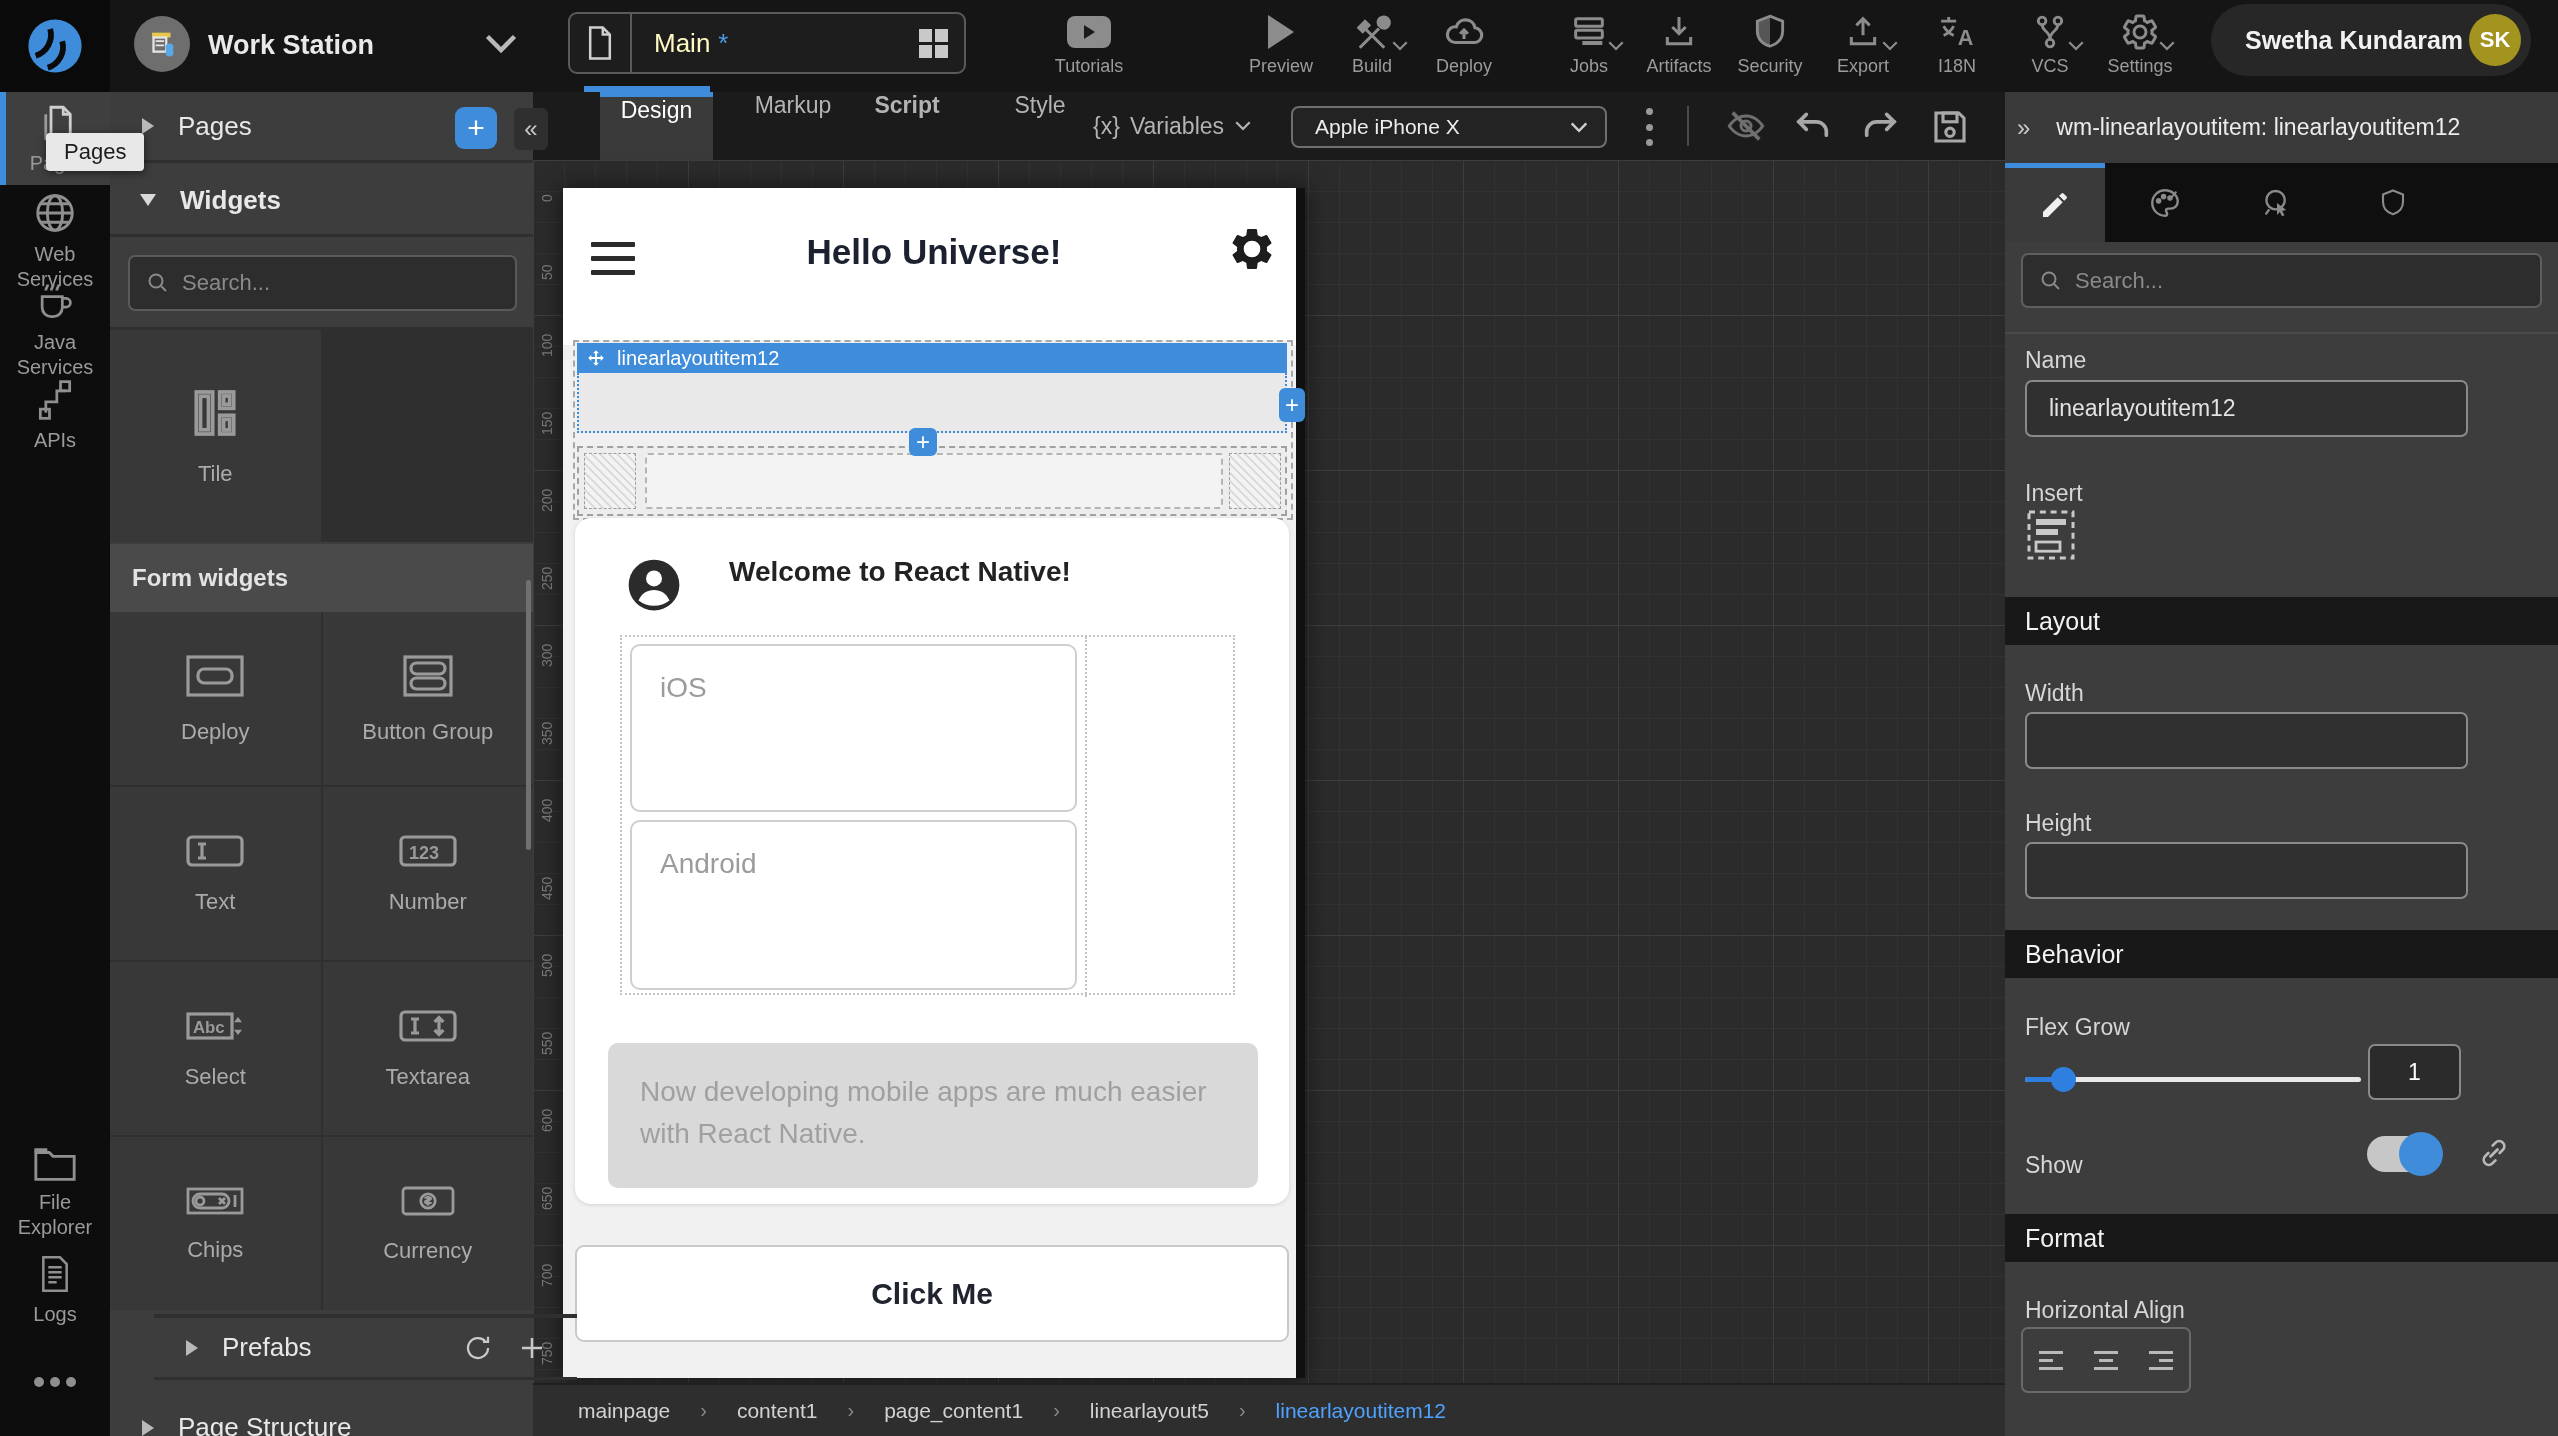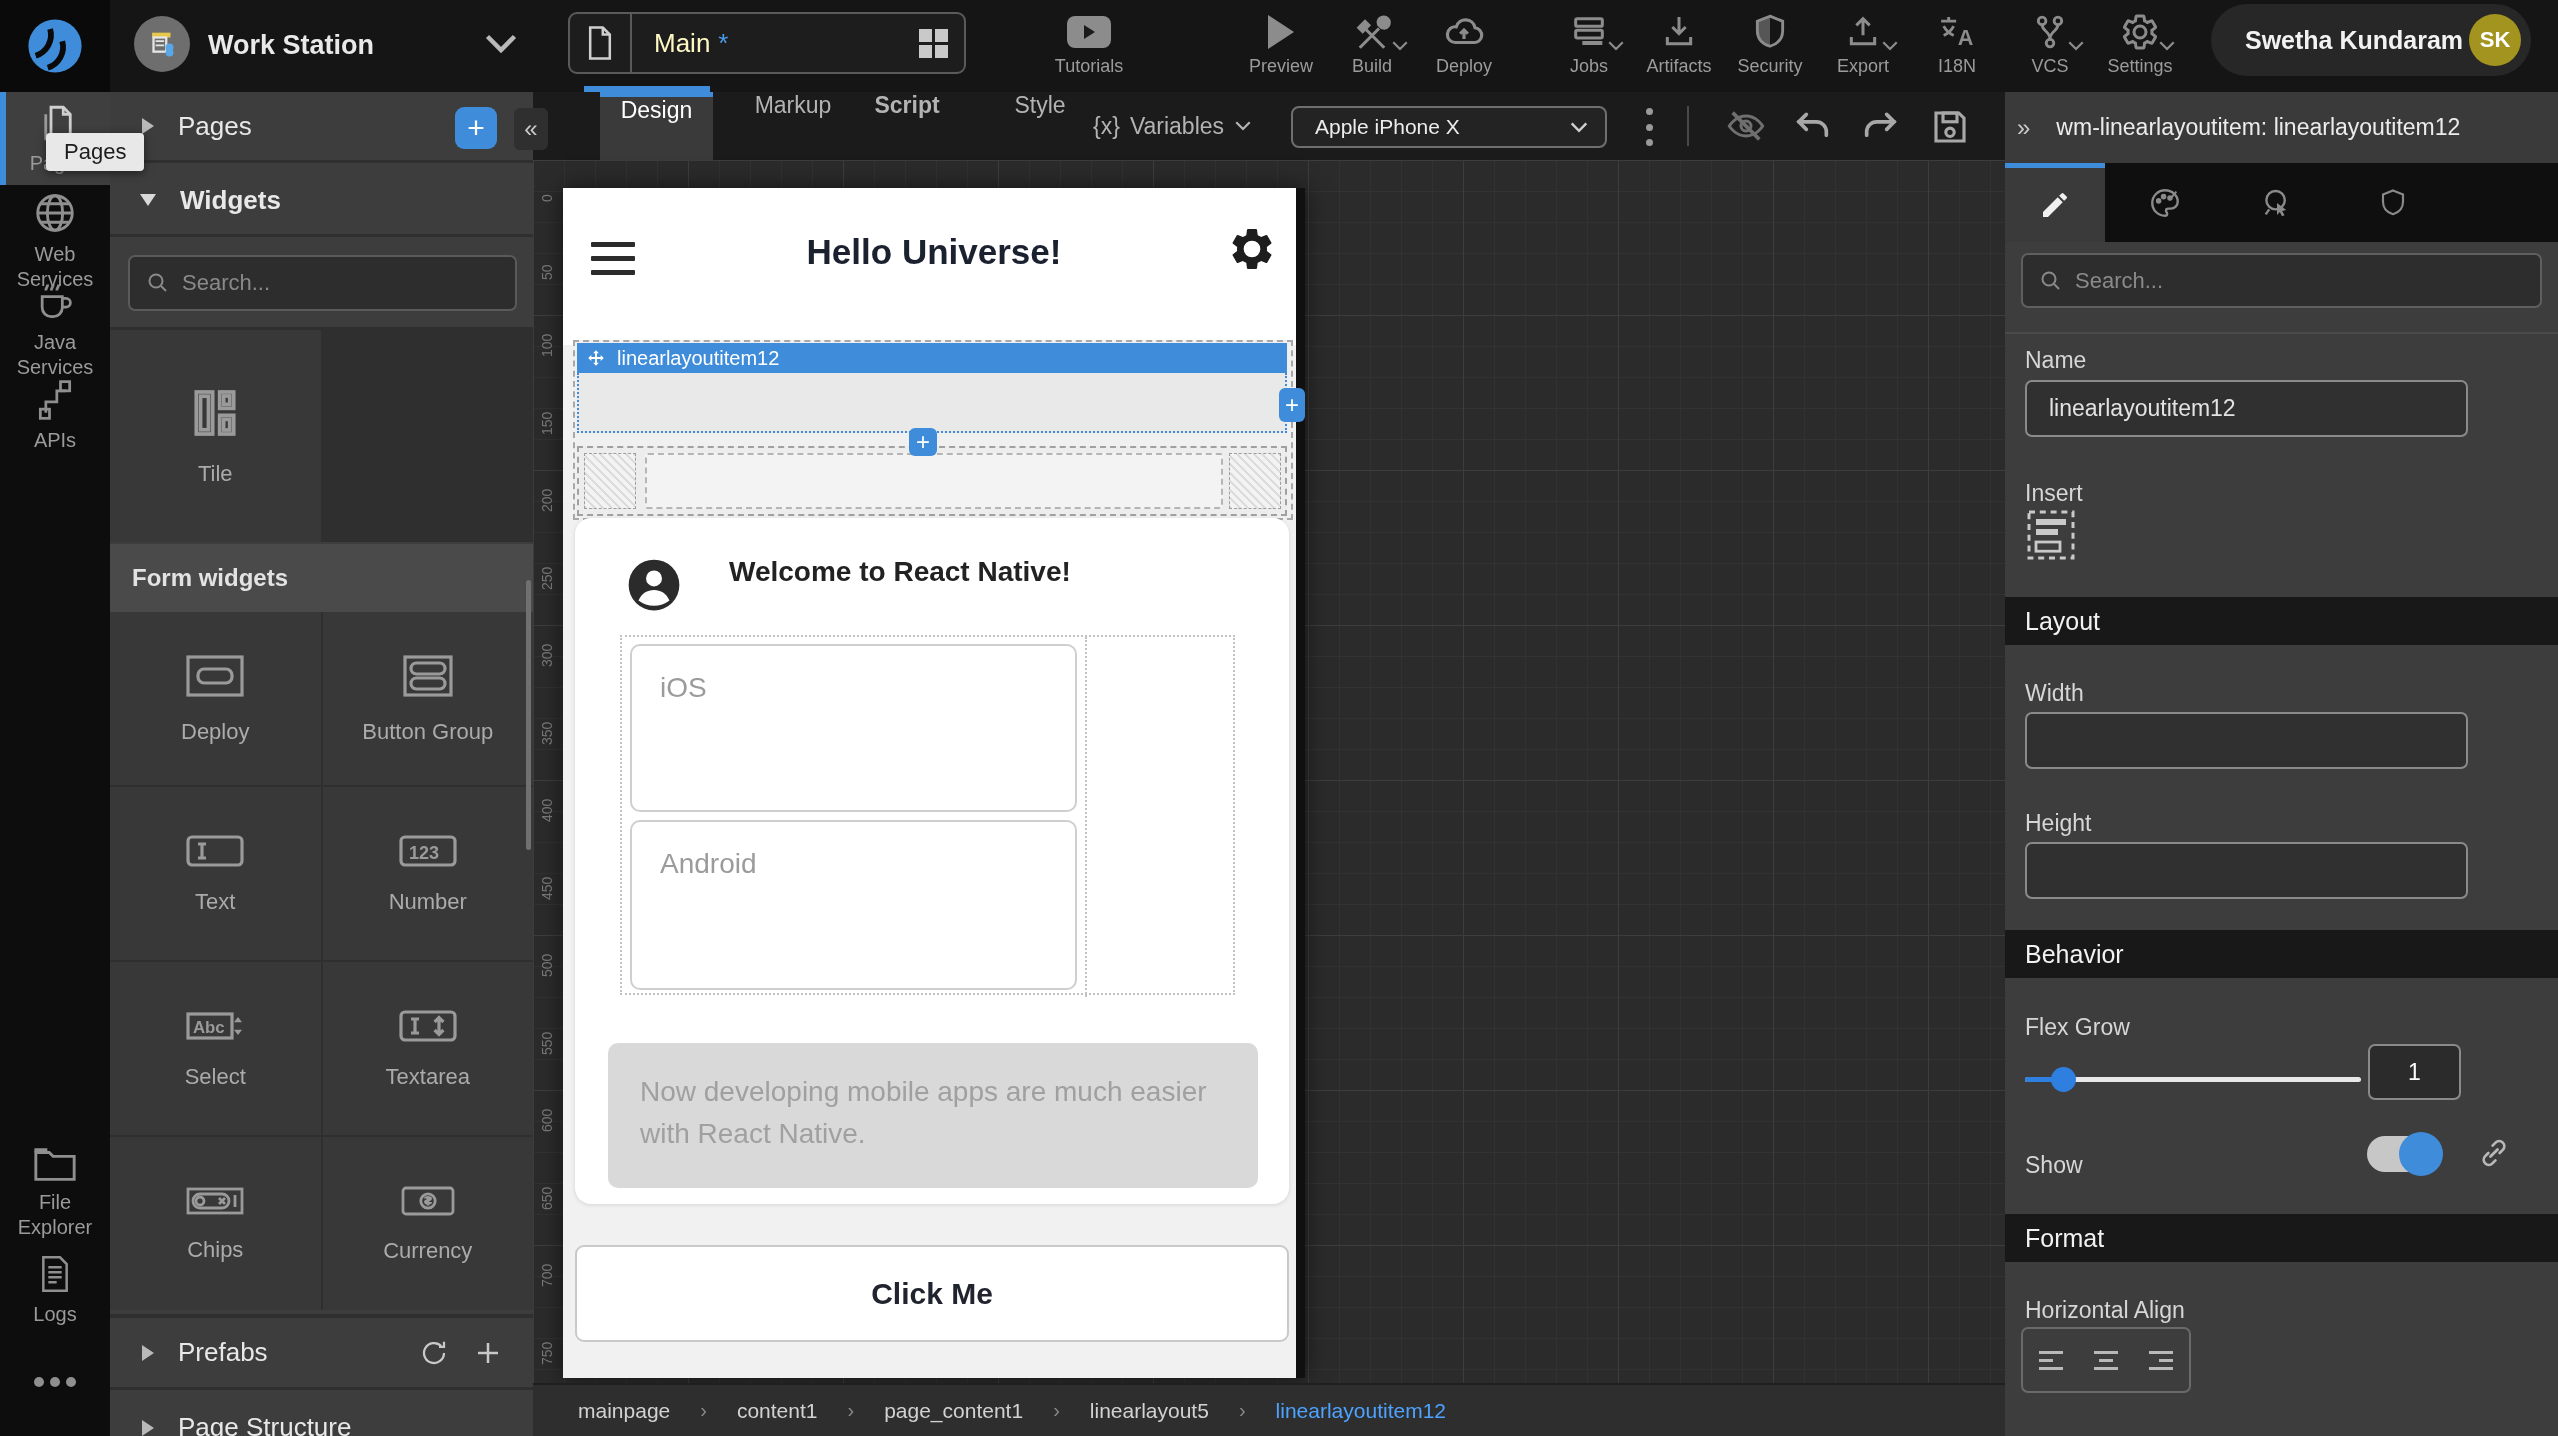--- a/index.html
+++ b/index.html
@@ -475,21 +475,21 @@
       <div class="wcell">
         <svg width="58" height="34" viewBox="0 0 29 17" fill="none" stroke="#9a9a9a" stroke-width="1.4">
           <rect x="2" y="2" width="25" height="13" rx="1.5"></rect>
             <circle cx="14.5" cy="8.5" r="3.6"></circle>
             <path d="M14.5 6.3v4.4M13.2 7.3c0-.7 2.6-.8 2.6 0 0 .9-2.6.8-2.6 1.7 0 .9 2.6.8 2.6 0"></path>
         </svg>
         <div class="wlabel">Currency</div>
       </div>
     </div>
 
-    <div class="pal-row" style="top:1222px; height:76px; border-top:4px solid #2f2f2f;">
+    <div class="pal-row" style="top:1222px; height:66px; border-top:4px solid #2f2f2f;margin-left:44px;">
       <div class="pal-caret-r"></div>
       <span class="pal-row-label">Prefabs</span>
       <div class="pal-sec-icons">
         <svg width="30" height="30" viewBox="0 0 24 24" fill="none" stroke="#c9c9c9" stroke-width="1.8">
             <path d="M20 12a8 8 0 1 1-2.3-5.6"></path>
             <path d="M20 3v4h-4"></path>
           </svg>
         <svg width="30" height="30" viewBox="0 0 24 24" fill="none" stroke="#c9c9c9" stroke-width="2">
             <path d="M12 4v16M4 12h16"></path>
           </svg>

